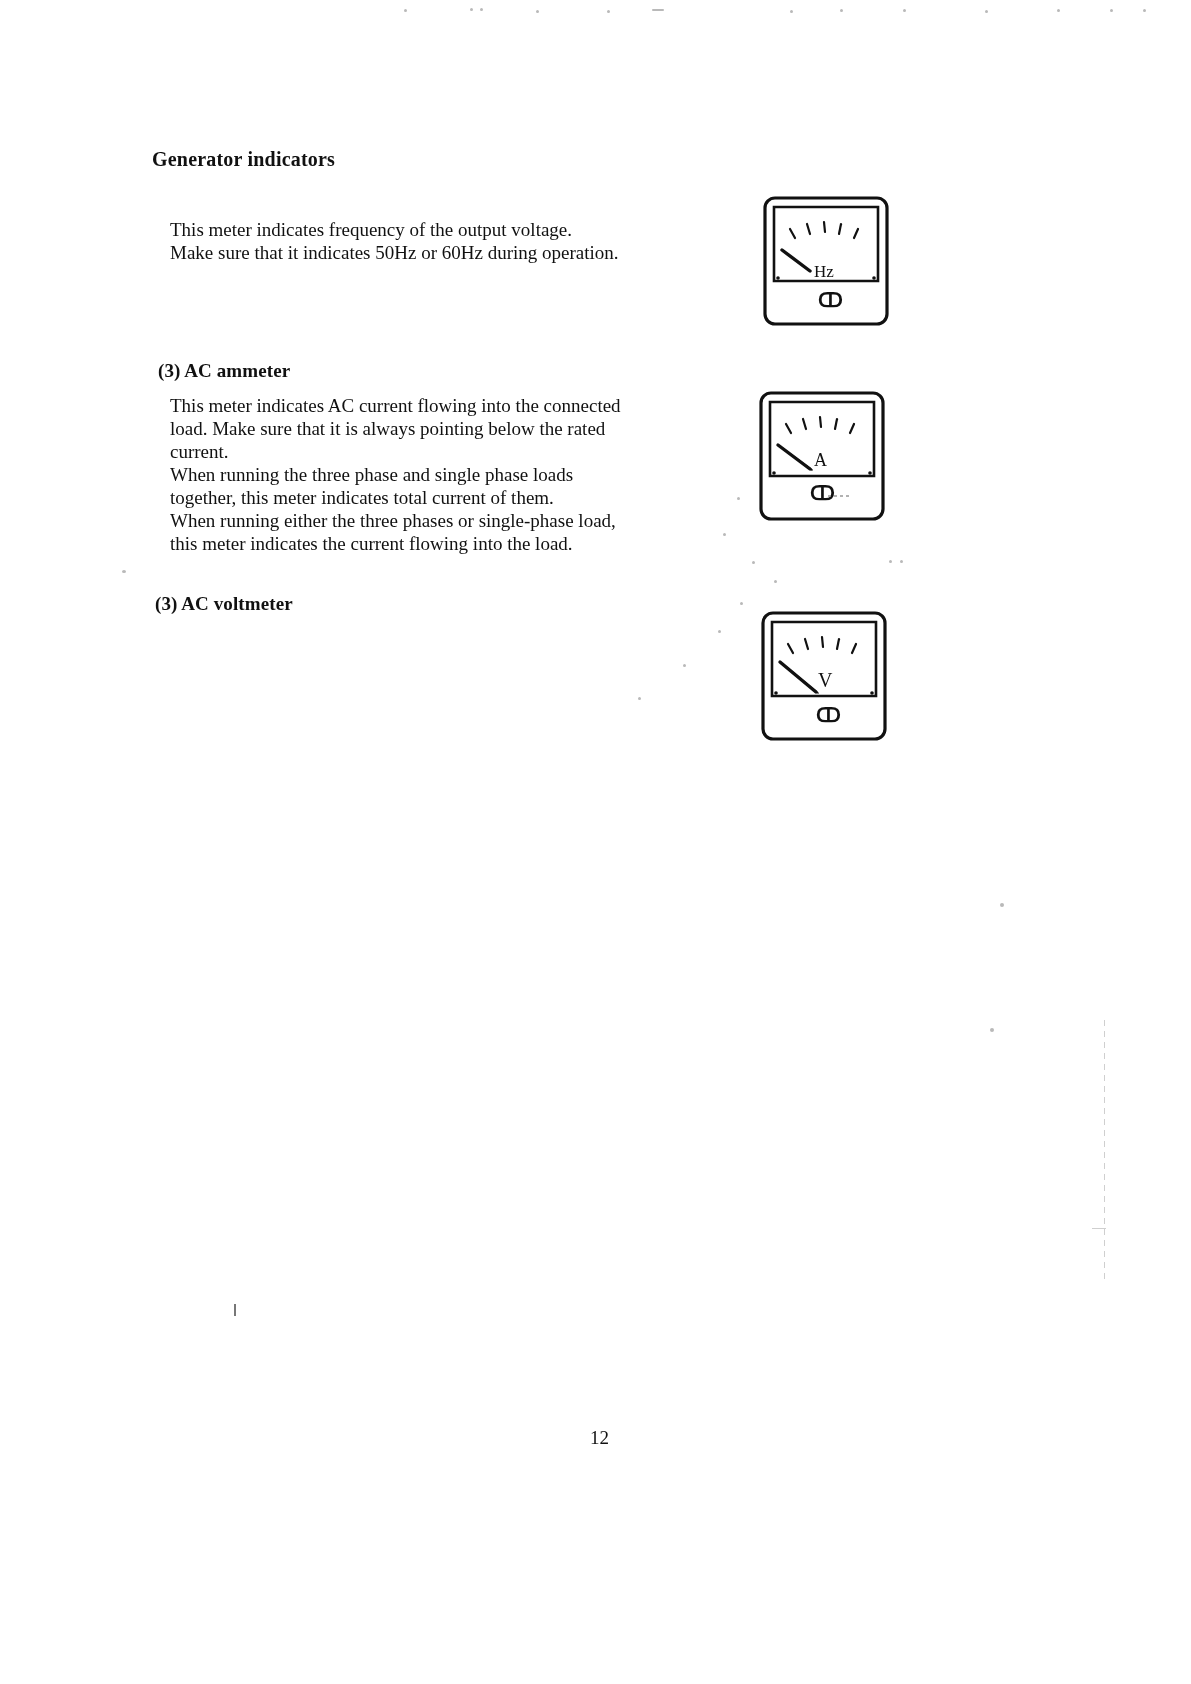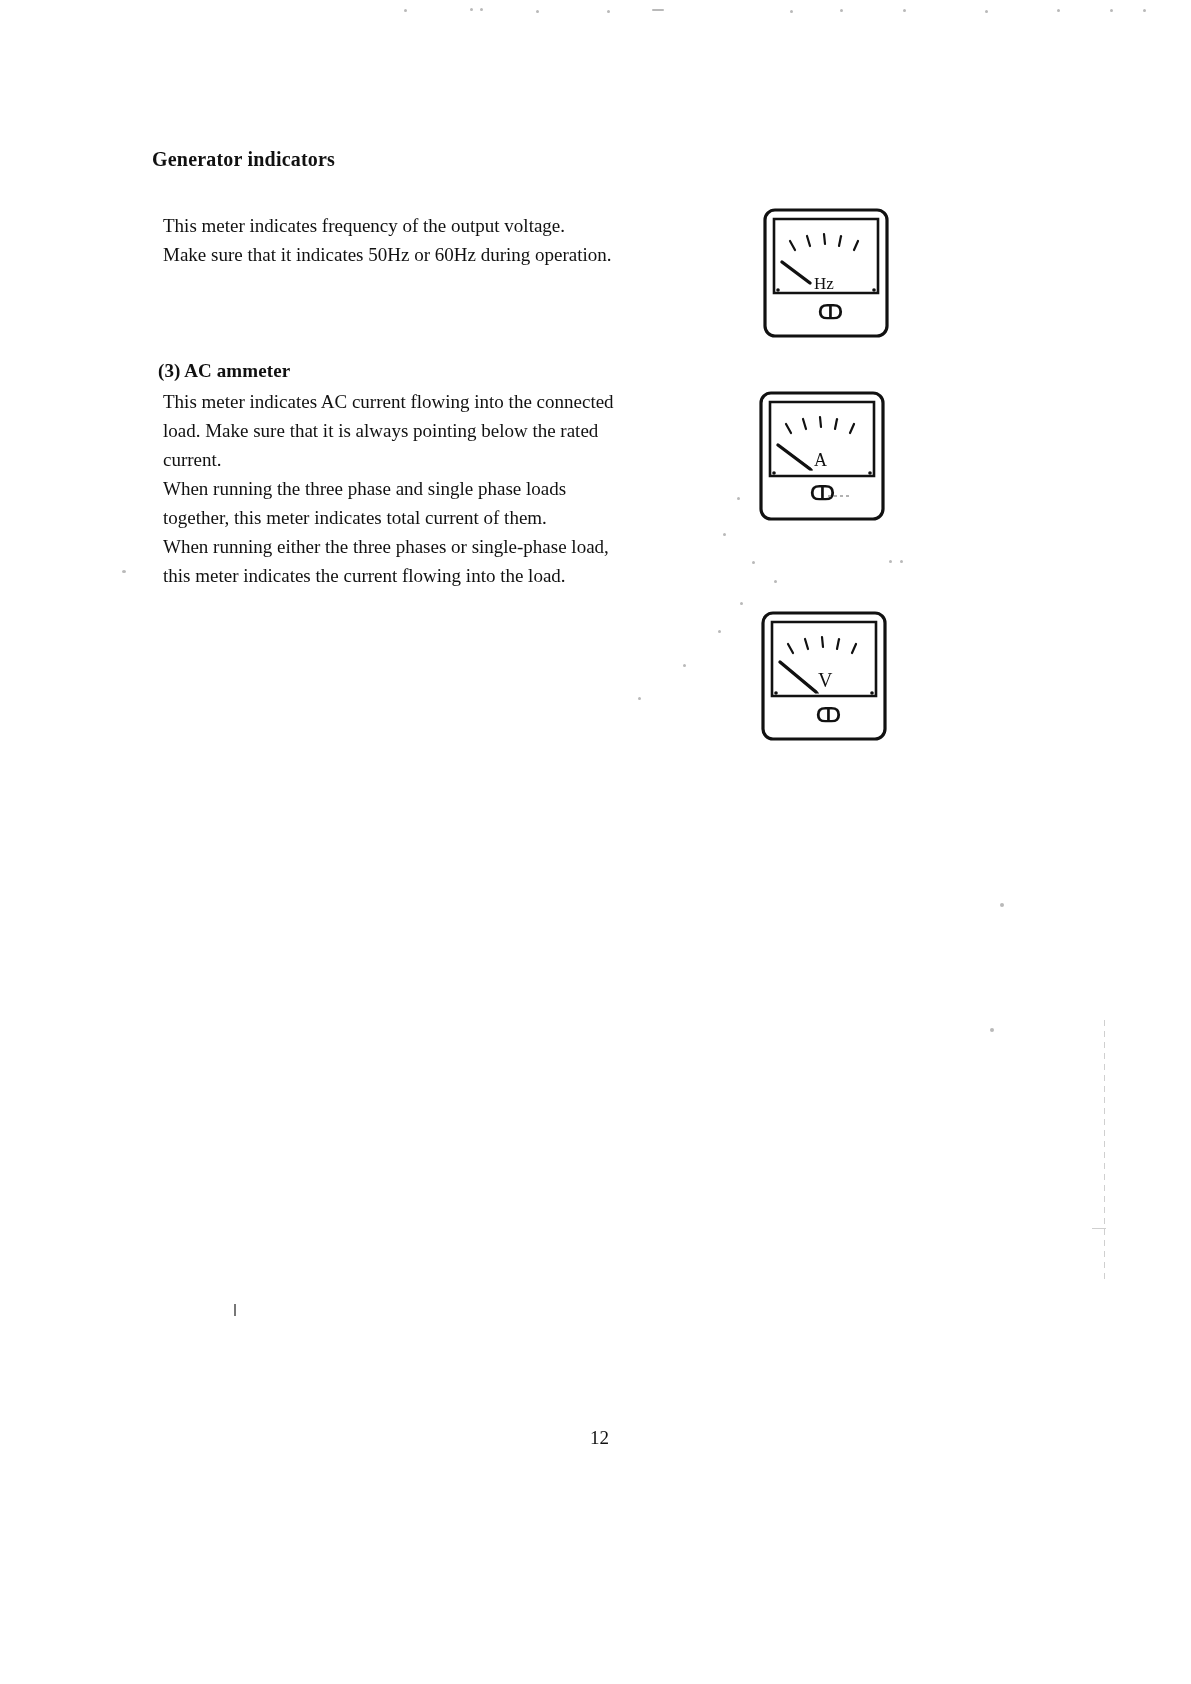--- a/index.html
+++ b/index.html
@@ -60,36 +60,36 @@
     position: absolute;
     width: 560px;
   }
   .block h3 {
     margin: 0 0 2px 0;
     font-size: 19px;
     font-weight: bold;
     letter-spacing: 0.1px;
   }
   .block p {
-    margin: 5px;
+    margin: 12px;
     font-size: 19px;
-    line-height: 29px;
+    line-height: 23px;
   }
 
   #block-frequency { left: 158px; top: 206px; }
   #block-ammeter   { left: 158px; top: 360px; }
   #block-voltmeter { left: 155px; top: 593px; }
 
   
   .meter {
     position: absolute;
     width: 128px;
     height: 132px;
   }
-  #meter-frequency { left: 762px; top: 207px; }
+  #meter-frequency { left: 762px; top: 195px; }
   #meter-ammeter   { left: 758px; top: 390px; }
   #meter-voltmeter { left: 760px; top: 610px; }
 
   .meter svg { display: block; }
 
   .page-number {
     position: absolute;
     left: 4px;
     top: 1427px;
     width: 1191px;
@@ -151,20 +151,21 @@
     <p style="white-space: pre-line;">This meter indicates AC current flowing into the connected
 load. Make sure that it is always pointing below the rated
 current.
 When running the three phase and single phase loads
 together, this meter indicates total current of them.
 When running either the three phases or single-phase load,
 this meter indicates the current flowing into the load.</p>
   </div>
 
   <div class="block" id="block-voltmeter">
+    <h3>(3) AC voltmeter</h3>
   </div>
 
   <div class="meter" id="meter-frequency">
     <svg width="128" height="132" viewBox="0 0 128 132" xmlns="http://www.w3.org/2000/svg">
       <rect x="3" y="3" width="122" height="126" rx="10" ry="10" fill="none" stroke="#111" stroke-width="3.2"></rect>
       <path d="M12 12 H116 V86 H12 Z" fill="none" stroke="#111" stroke-width="2.6"></path>
 
       <g stroke="#111" stroke-width="2.2" stroke-linecap="round">
         <line x1="28" y1="34" x2="33" y2="43"></line>
         <line x1="45" y1="29" x2="48" y2="39"></line>

